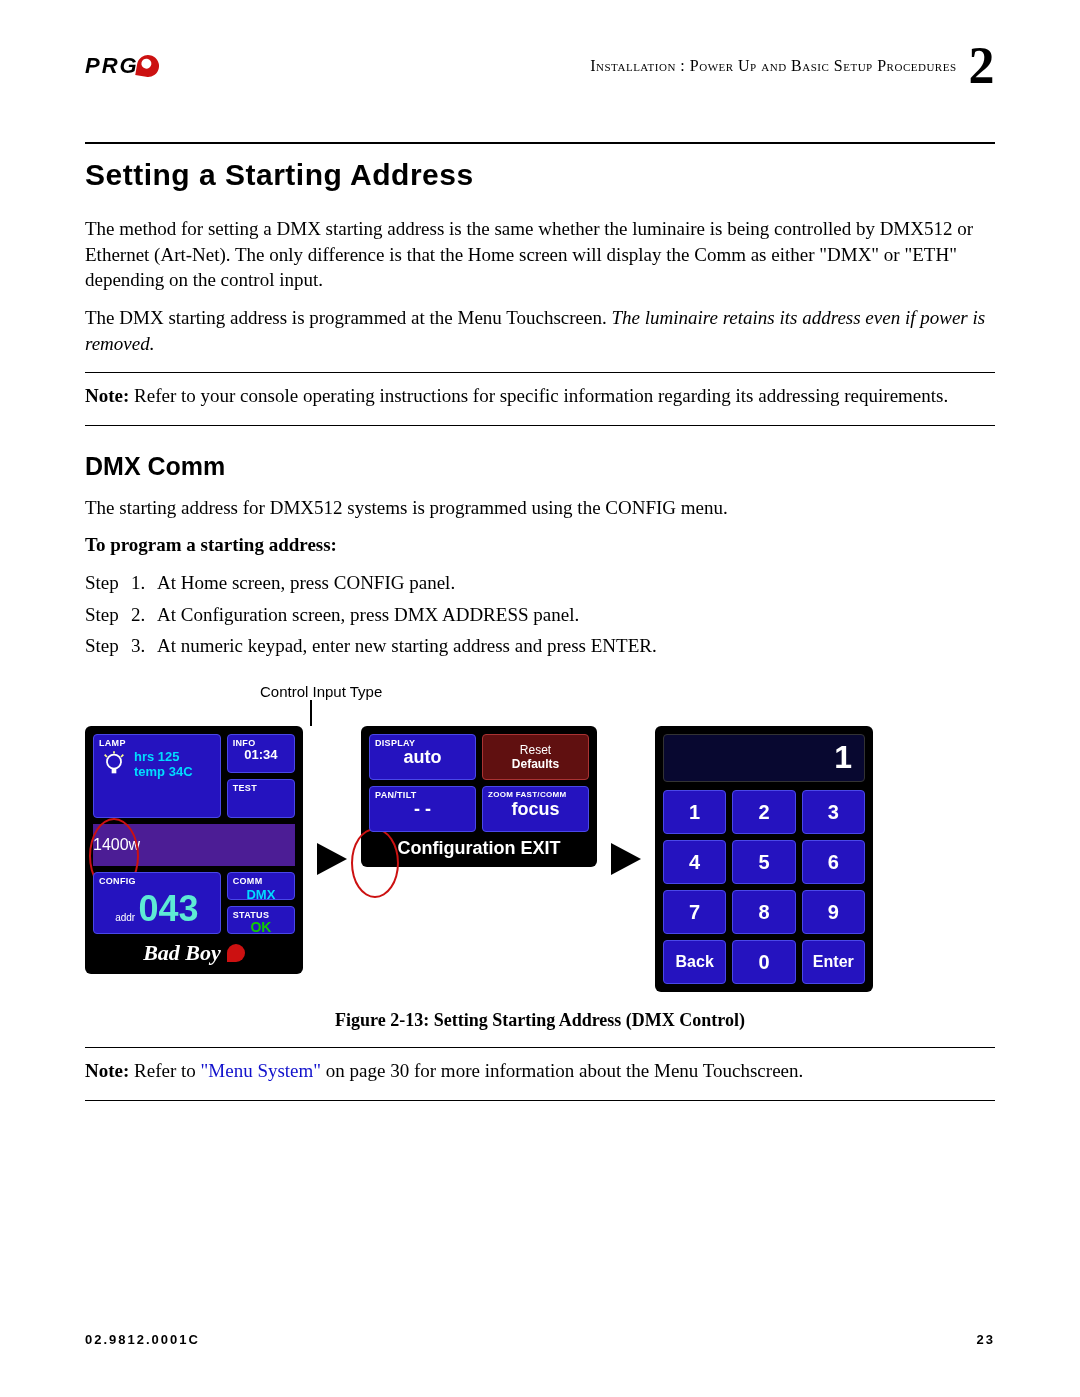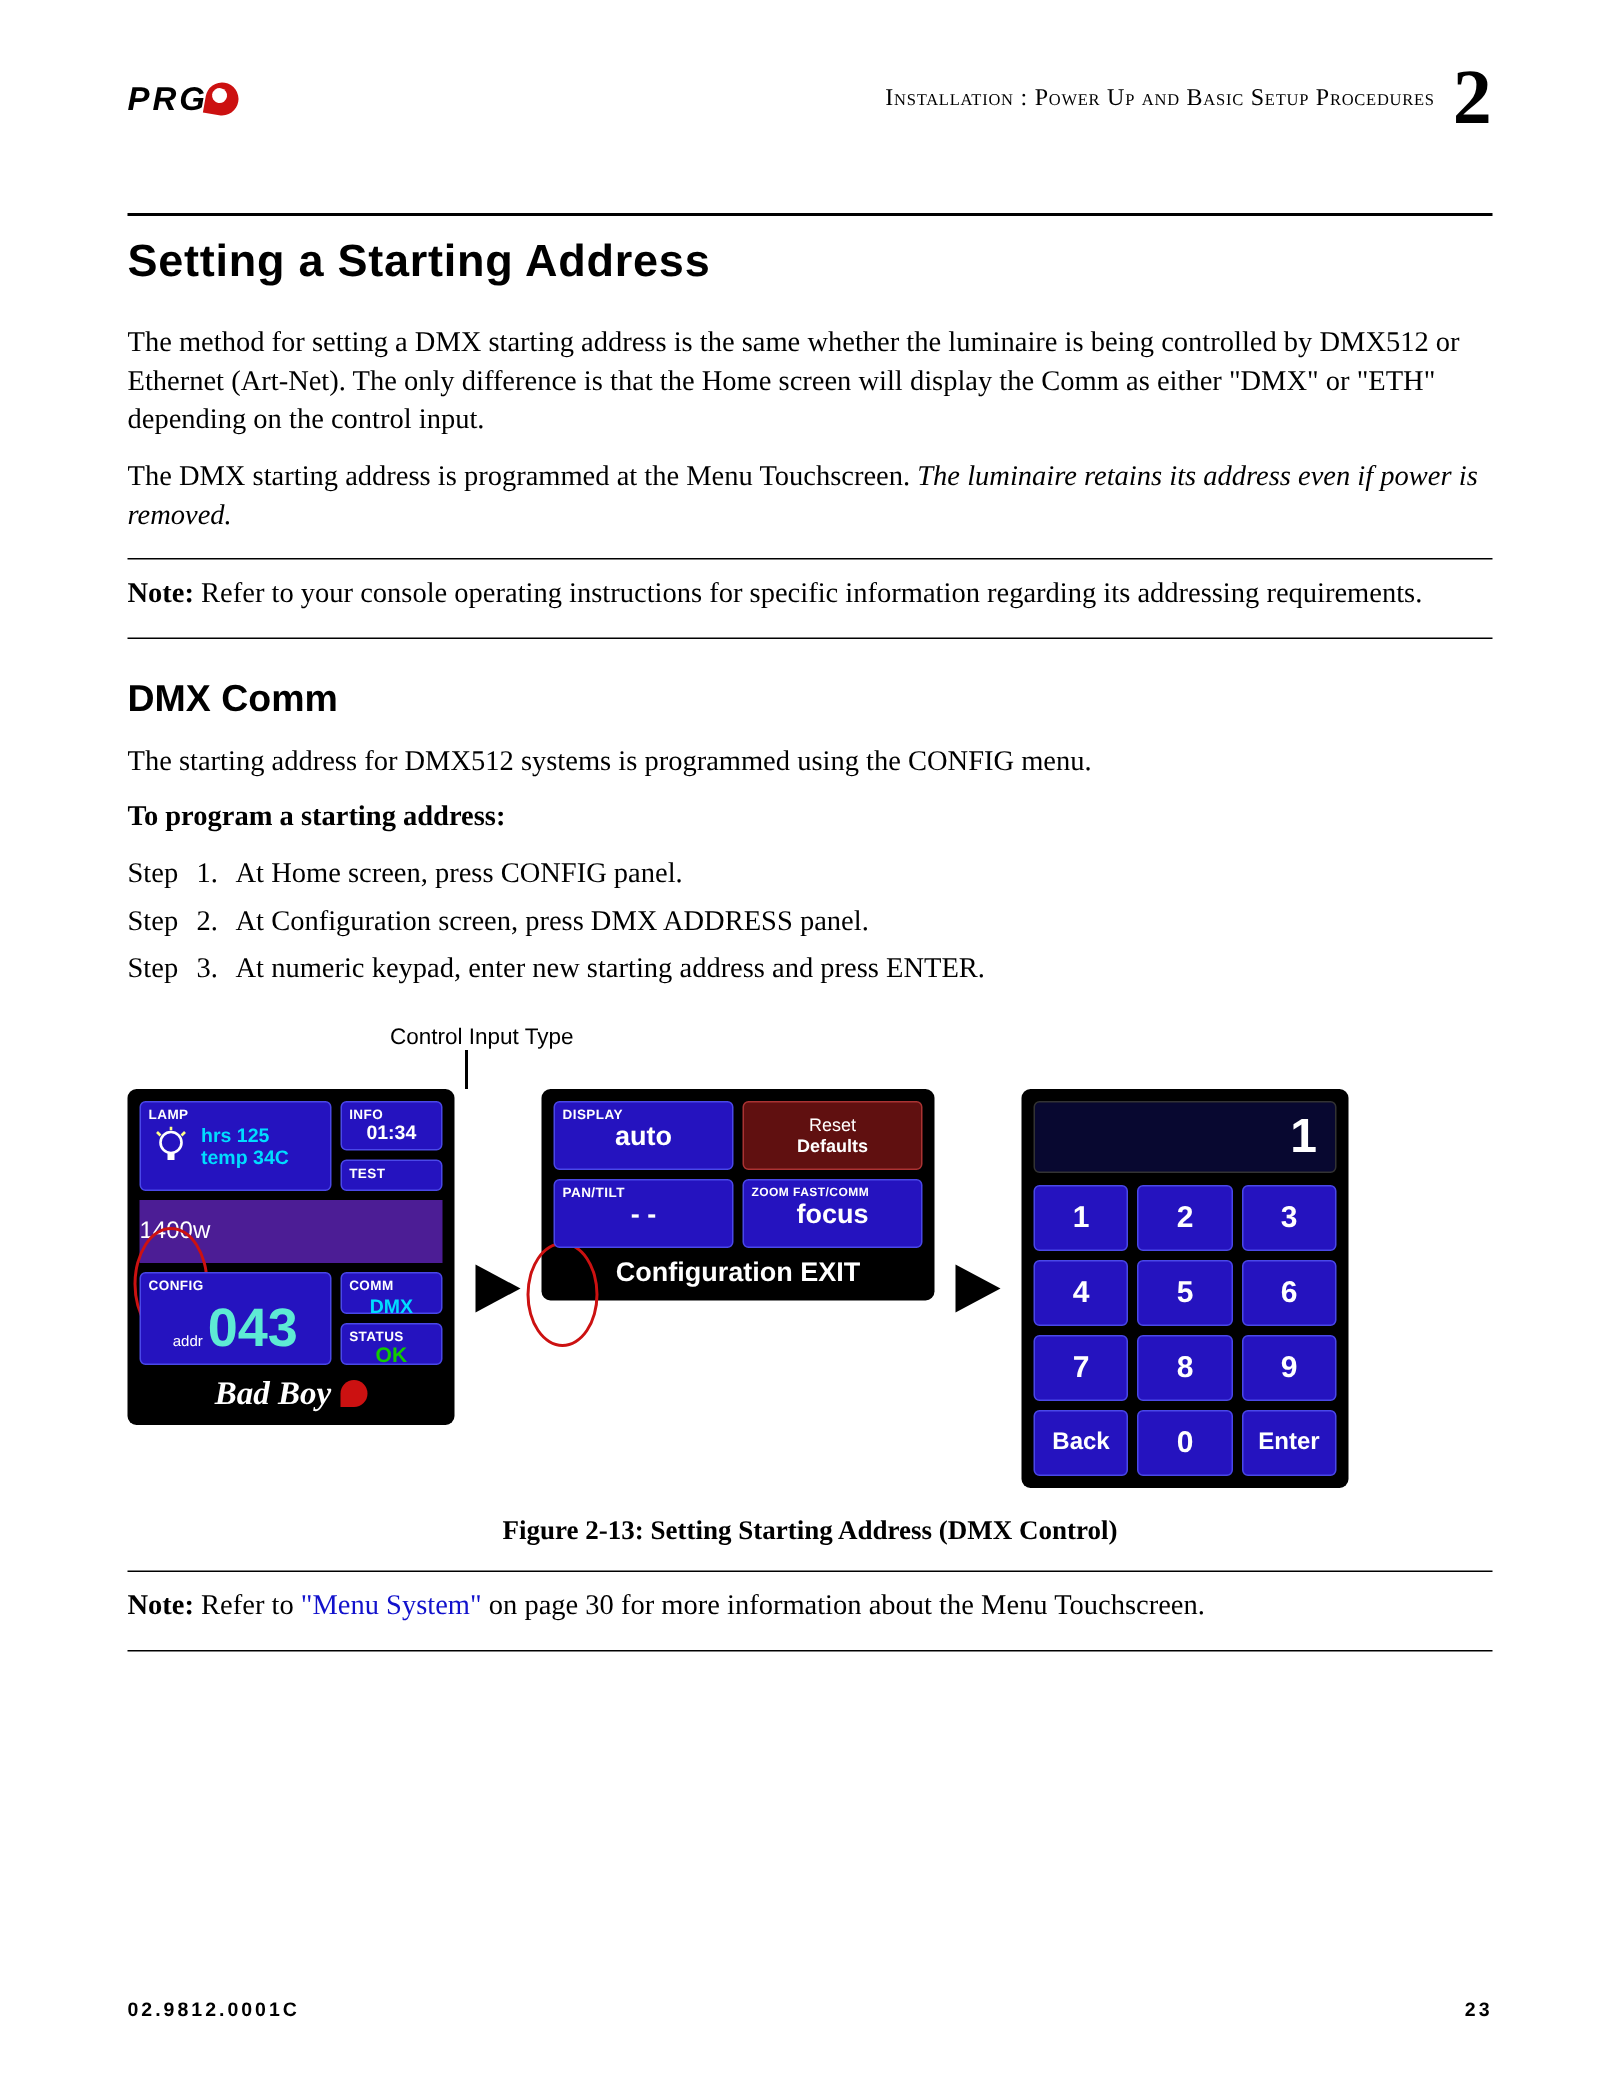--- a/index.html
+++ b/index.html
@@ -30,27 +30,27 @@
   .steps { margin-top:8px; }
   .steps p { margin-bottom: 6px; }
   .step-lbl { display:inline-block; width:46px; }
   .step-num { display:inline-block; width:26px; }
   .figure-wrap { margin: 24px 0 10px 0; }
   .callout-label { font-family: Arial, sans-serif; font-size: 15px; margin-left: 175px; }
   .callout-line { width:2px; height:26px; background:#000; margin-left:225px; }
   .panels { display:flex; align-items:flex-start; gap:10px; }
   .panel { background:#000; border-radius:6px; padding:8px; font-family: Arial, Helvetica, sans-serif; color:#fff; }
   .panel1 { width:218px; }
-  .panel2 { width:262px; }
+  .panel2 { width:236px; }
   .panel3 { width:218px; }
   .row2 { display:flex; gap:6px; margin-bottom:6px; }
   .tile { background:#2513bf; border:1px solid #4a48e8; border-radius:4px; position:relative; padding:4px 6px; font-size:12px; text-align:center; }
   .tile-lbl { position:absolute; top:3px; left:5px; font-size:9px; font-weight:bold; letter-spacing:.3px; }
   .tile-val { display:block; font-size:18px; font-weight:bold; margin-top:8px; }
-  .tile-big { flex:2; height:60px; }
+  .tile-big { flex:2; height:84px; }
   .tile-sm { flex:1.2; height:39px; }
   .tile-smcol { display:flex; flex-direction:column; gap:6px; flex:1.2; }
   .lamp-hrs { color:#0df; font-size:13px; font-weight:bold; }
   .bulb { width:28px; height:28px; }
   .bad-mid { background:#4c1d95; height:42px; display:flex; align-items:center; justify-content:flex-start; padding-left:0; font-weight:normal; }
   .conf-big { flex:2; height:62px; }
   .conf-addr { color:#5eead4; font-size:36px; font-weight:bold; line-height:1;margin-top:36px; }
   .conf-addr-sm { font-size:10px; }
   .stat-col { flex:1.2; display:flex; flex-direction:column; gap:6px; }
   .stat-tile { height:28px; }

